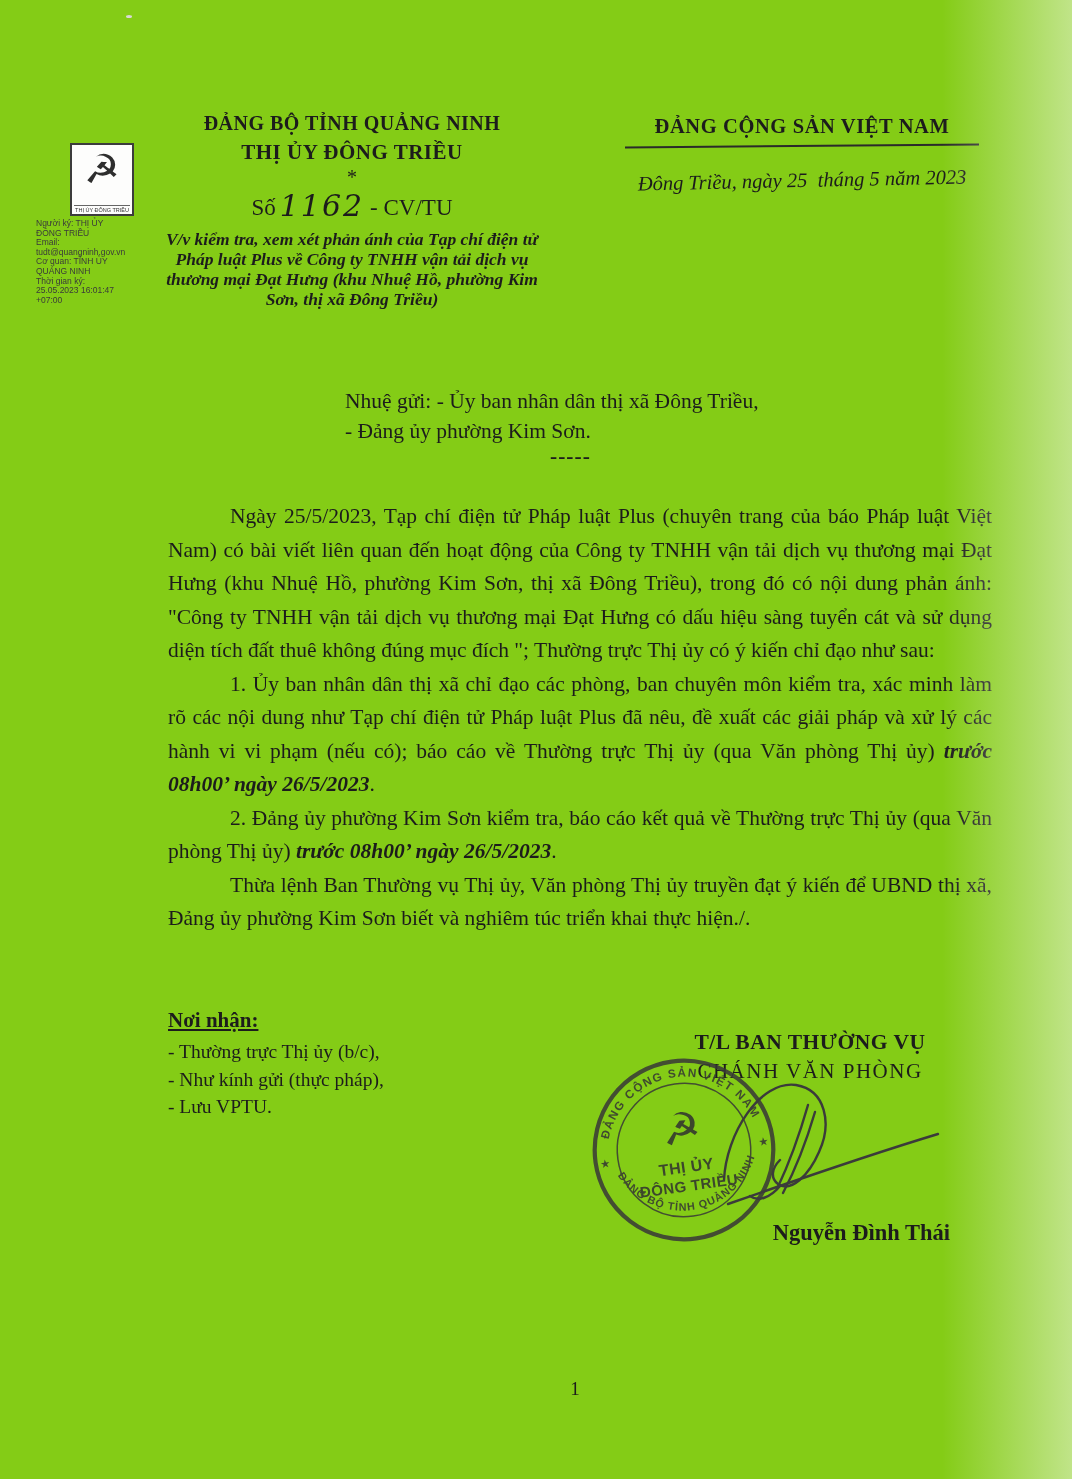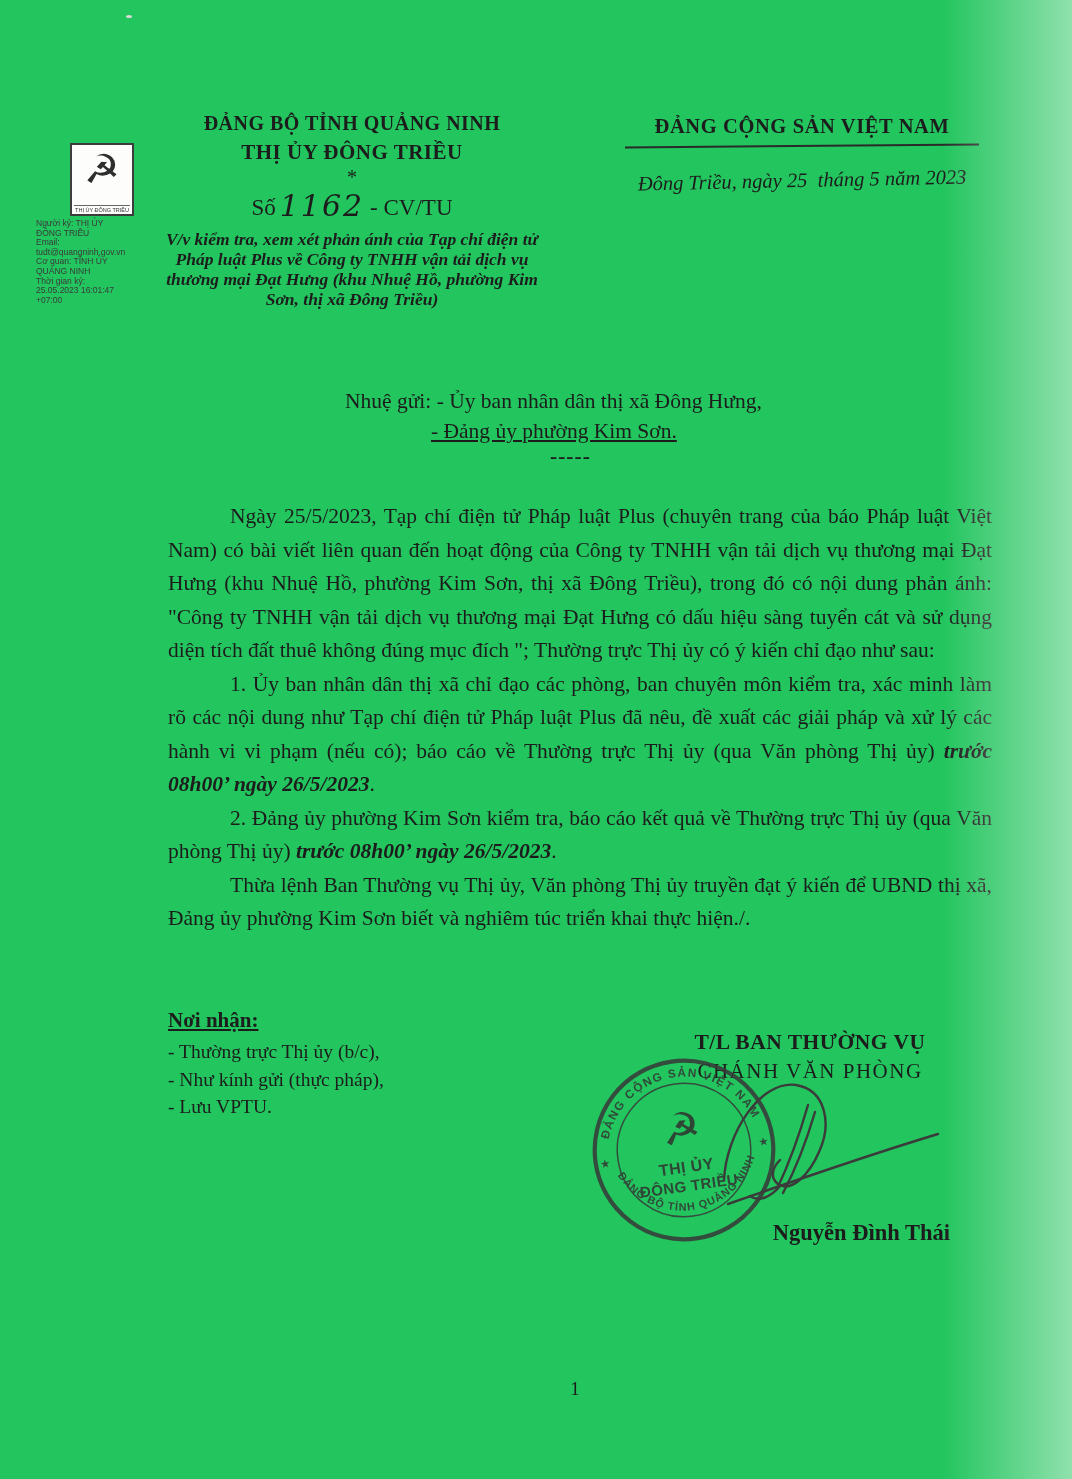--- a/index.html
+++ b/index.html
@@ -1,16 +1,16 @@
 <!DOCTYPE html>
 <html><head>
 <meta charset="utf-8">
 <style>
   html,body{margin:0;padding:0;}
-  .page{position:relative;width:1072px;height:1479px;background:#22c55e;overflow:hidden;
+  .page{position:relative;width:1072px;height:1479px;background:#84cc16;overflow:hidden;
         font-family:"Liberation Serif",serif;color:#1c1c1c;}
   .speck{position:absolute;left:126px;top:15px;width:6px;height:3px;background:#d9d9d5;border-radius:50%;}
 
   
   .header-left{position:absolute;left:160px;top:112px;width:384px;text-align:center;}
   .org-parent{font-size:20px;font-weight:bold;letter-spacing:.5px;}
   .org-name{font-size:21px;font-weight:bold;letter-spacing:.5px;margin-top:5px;}
   .star-sep{font-size:20px;line-height:18px;margin-top:3px;}
   .doc-number{font-size:23px;margin-top:1px;}
   .hand{font-family:"DejaVu Serif",serif;font-style:italic;font-size:30px;letter-spacing:2px;
@@ -28,21 +28,21 @@
          font-size:8.5px;line-height:9.6px;color:#3a3a3a;}
 
   
   .header-right{position:absolute;left:596px;top:115px;width:412px;text-align:center;}
   .national{font-size:20.5px;font-weight:bold;letter-spacing:.6px;}
   .national-rule{width:354px;border-top:2.5px solid #2a2a2a;margin:7px auto 0;transform:rotate(-.5deg);}
   .dateline{font-size:20.5px;font-style:italic;margin-top:22px;transform:rotate(-1.2deg);white-space:pre;}
 
   
   .kinhgui{position:absolute;left:345px;top:386px;width:500px;font-size:21.5px;line-height:30px;}
-  .kg-line2{margin-left:86px;text-decoration:underline;}
+  .kg-line2{}
   .kg-divider{margin-left:205px;font-weight:bold;letter-spacing:1px;line-height:20px;}
 
   
   .bodytext{position:absolute;left:168px;top:500px;width:824px;font-size:21.5px;line-height:33.5px;
             text-align:justify;}
   .bodytext p{margin:0;text-indent:62px;}
   .it{}
   .bit{font-style:italic;font-weight:bold;}
 
   
@@ -91,21 +91,21 @@
     <div>+07:00</div>
   </div>
 
   <div class="header-right">
     <div class="national">ĐẢNG CỘNG SẢN VIỆT NAM</div>
     <div class="national-rule"></div>
     <div class="dateline">Đông Triều, ngày 25  tháng 5 năm 2023</div>
   </div>
 
   <div class="kinhgui">
-    <div class="kg-line1"><span>Nhuệ gửi:</span>&nbsp;<span>- Ủy ban nhân dân thị xã Đông Hưng,</span></div>
+    <div class="kg-line1"><span>Nhuệ gửi:</span>&nbsp;<span>- Ủy ban nhân dân thị xã Đông Triều,</span></div>
     <div class="kg-line2">- Đảng ủy phường Kim Sơn.</div>
     <div class="kg-divider">-----</div>
   </div>
 
   <div class="bodytext">
     <p>Ngày 25/5/2023, Tạp chí điện tử Pháp luật Plus (chuyên trang của báo Pháp luật Việt Nam) có bài viết liên quan đến hoạt động của Công ty TNHH vận tải dịch vụ thương mại Đạt Hưng (khu Nhuệ Hồ, phường Kim Sơn, thị xã Đông Triều), trong đó có nội dung phản ánh: "Công ty TNHH vận tải dịch vụ thương mại Đạt Hưng có dấu hiệu sàng tuyển cát và sử dụng diện tích đất thuê không đúng mục đích "; Thường trực Thị ủy có ý kiến chỉ đạo như sau:</p>
     <p><span>1. Ủy ban nhân dân thị xã chỉ đạo các phòng, ban chuyên môn kiểm tra, xác minh làm rõ các nội dung như Tạp chí điện tử Pháp luật Plus đã nêu, đề xuất các giải pháp và xử lý các hành vi vi phạm (nếu có); báo cáo về Thường trực Thị ủy </span><span class="it">(qua Văn phòng Thị ủy) </span><span class="bit">trước 08h00’ ngày 26/5/2023</span><span>.</span></p>
     <p><span>2. Đảng ủy phường Kim Sơn kiểm tra, báo cáo kết quả về Thường trực Thị ủy </span><span class="it">(qua Văn phòng Thị ủy) </span><span class="bit">trước 08h00’ ngày 26/5/2023</span><span>.</span></p>
     <p>Thừa lệnh Ban Thường vụ Thị ủy, Văn phòng Thị ủy truyền đạt ý kiến để UBND thị xã, Đảng ủy phường Kim Sơn biết và nghiêm túc triển khai thực hiện./.</p>
   </div>

